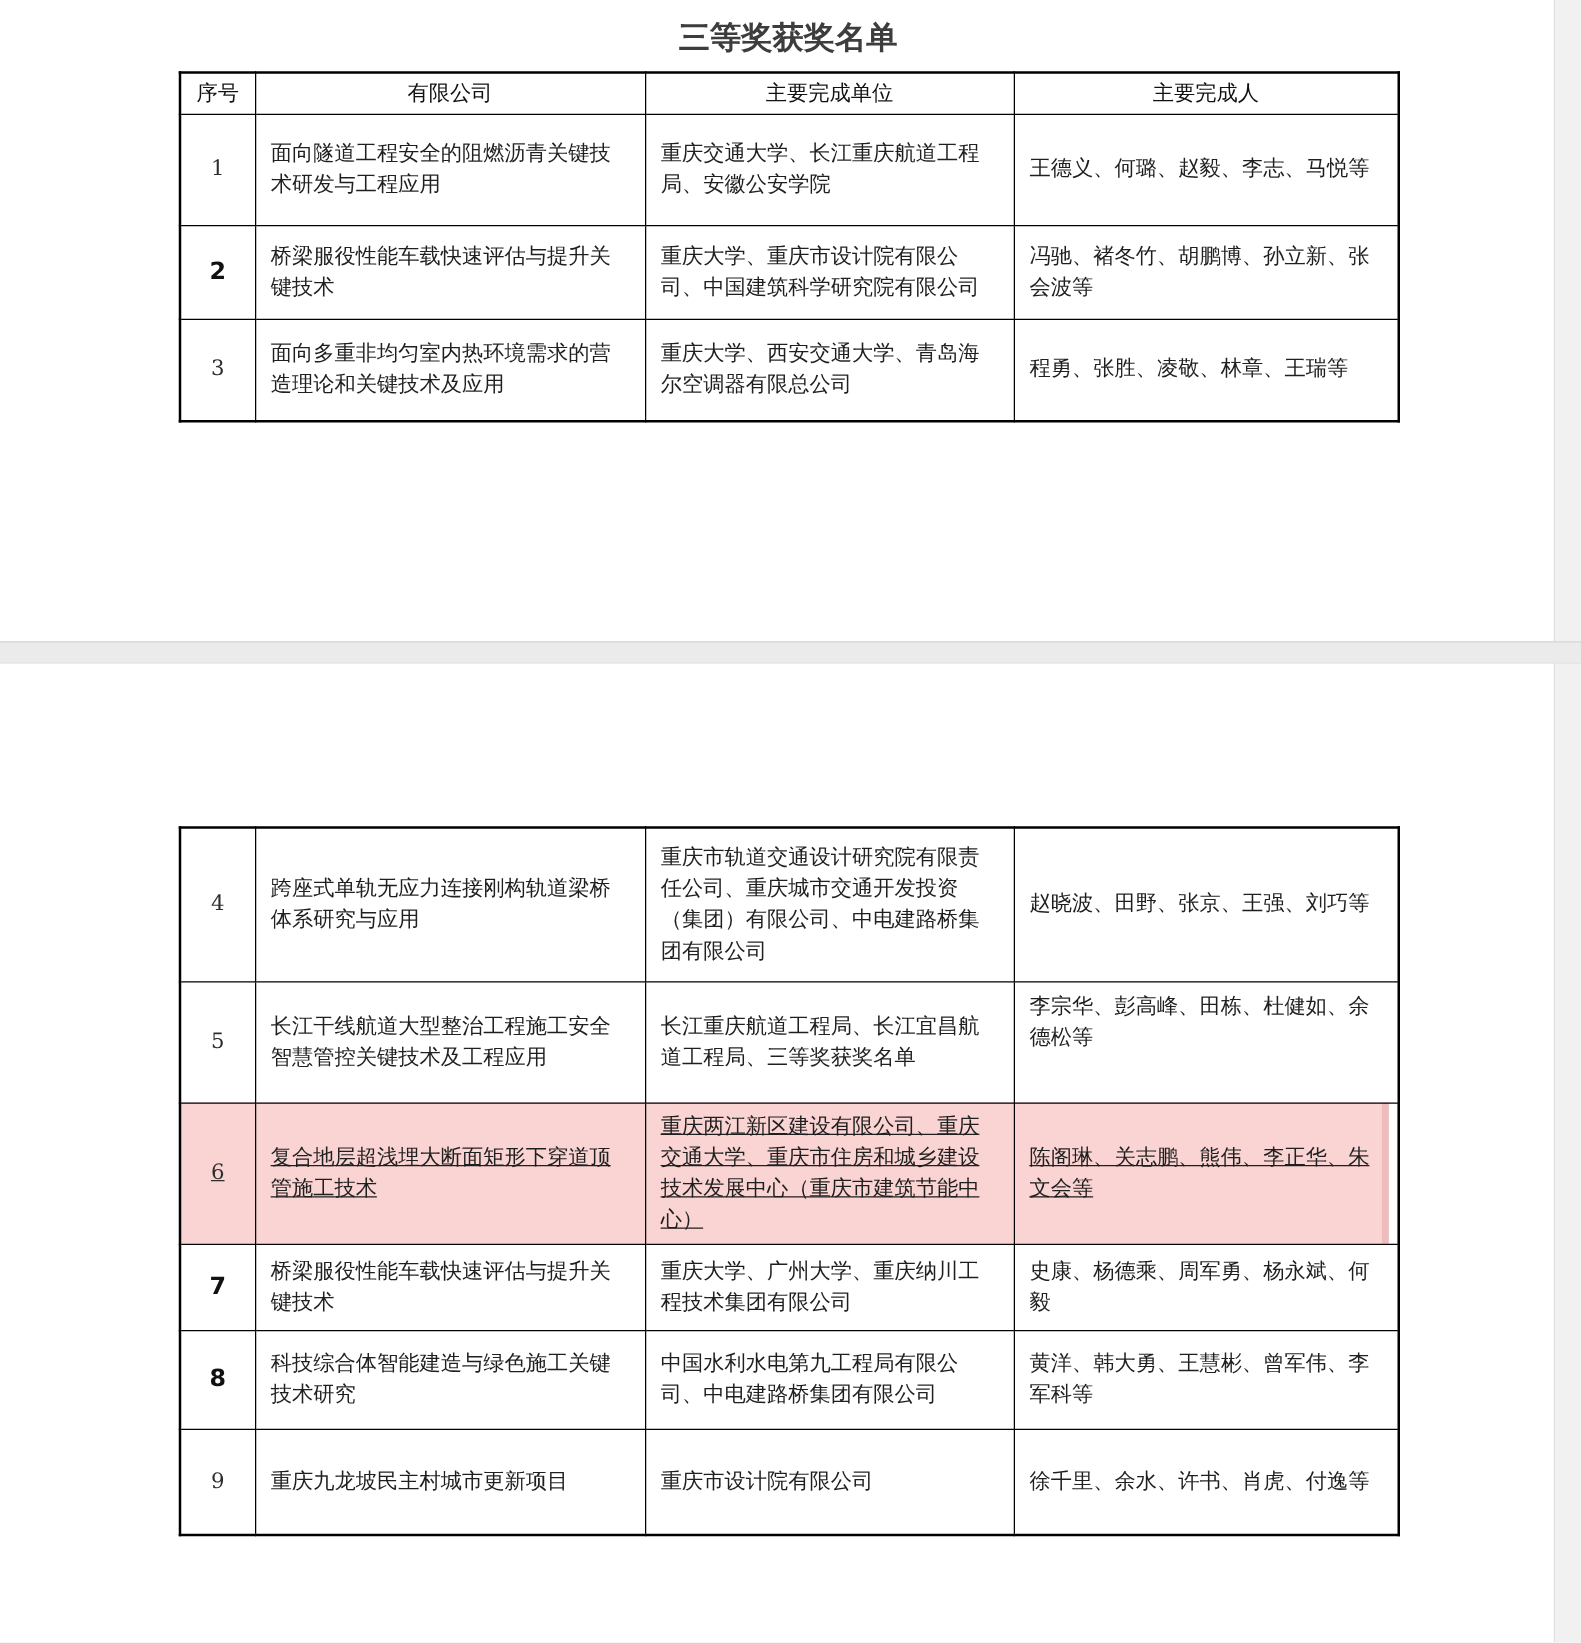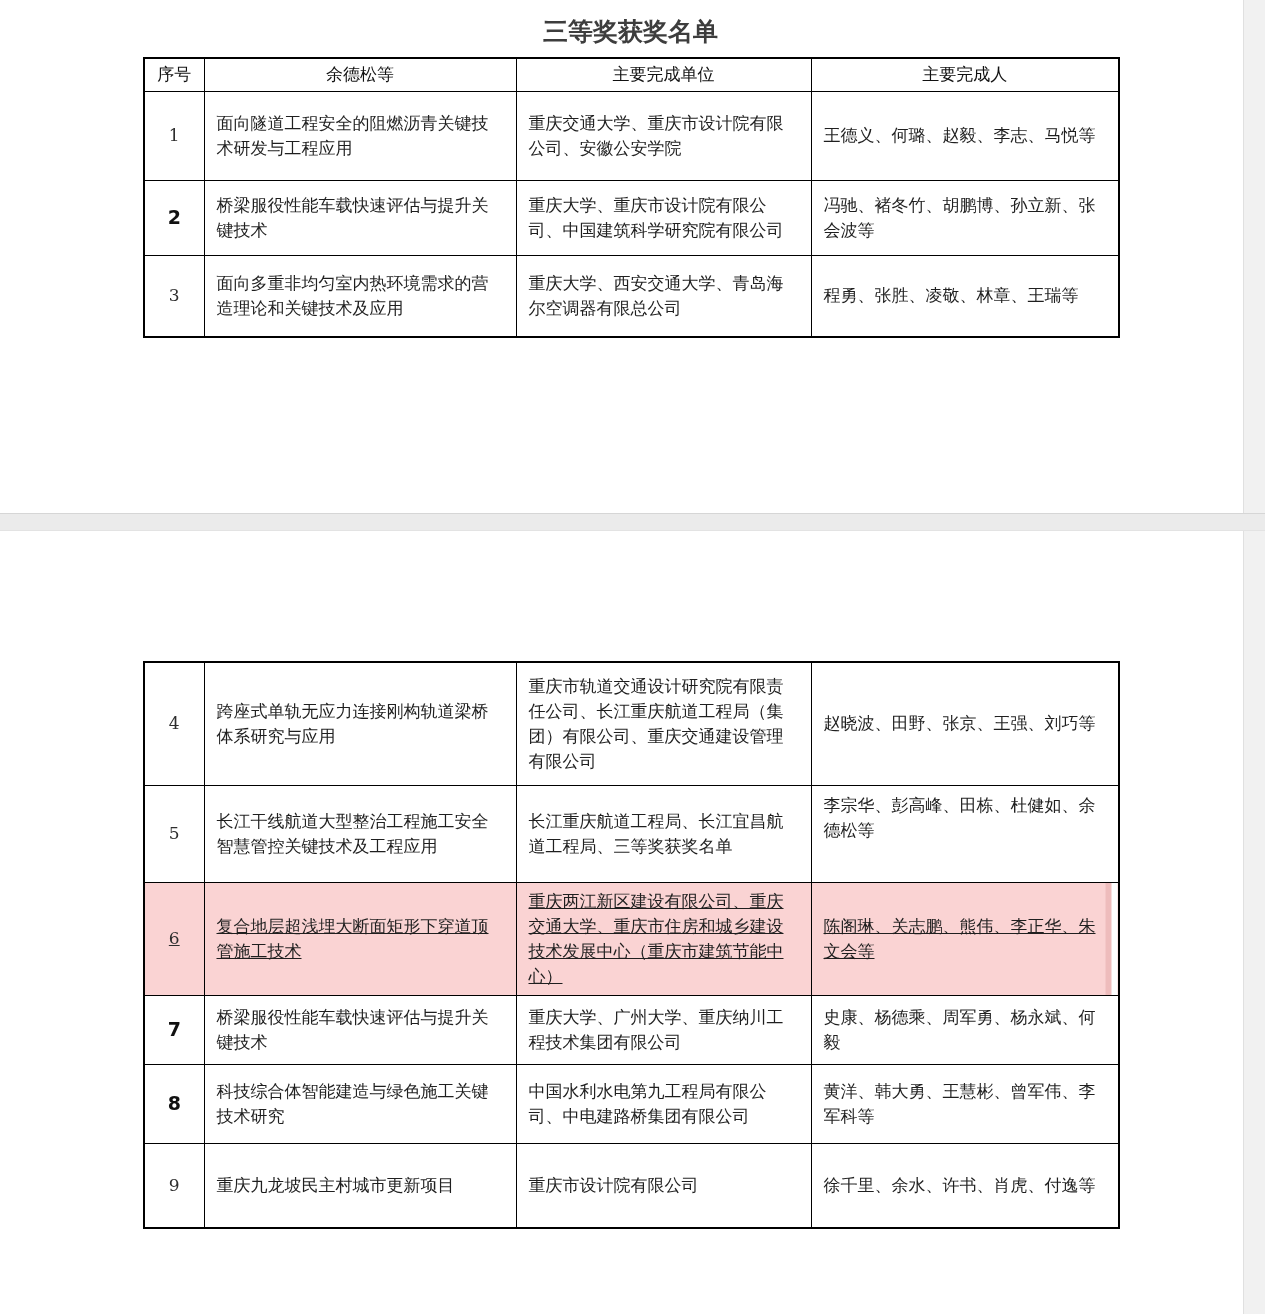--- a/index.html
+++ b/index.html
@@ -22,21 +22,21 @@
   .page-gap {
     position:absolute; top:513px; left:0; width:1265px; height:18px;
     background:#ebebeb;
     border-top:1px solid #d6d6d6; border-bottom:1px solid #e3e3e3;
   }
   .page2 { top:531px; height:783px; }
 
   .doc-title {
     width:975px; margin:0 0 13px 143px; padding-top:19px;
     text-align:center;
-    font-family:Liberation Serif, serif;
+    font-family:Liberation Mono, monospace;
     font-weight:700; font-size:25px; line-height:25px; color:#3d3d3d;
   }
 
   table.awards {
     border-collapse:collapse; table-layout:fixed;
     margin-left:143px; width:975px;
     border:2px solid #000;
   }
   .page2 table.awards { margin-top:130px; }
   table.awards th, table.awards td { border:1px solid #000; }
@@ -92,30 +92,30 @@
     <table class="awards" id="t1">
       <colgroup>
         <col style="width:60px">
           <col style="width:312px">
           <col style="width:295px">
           <col style="width:308px">
       </colgroup>
       <thead>
         <tr>
           <th>序号</th>
-          <th>余德松等</th>
+          <th>有限公司</th>
           <th>主要完成单位</th>
           <th>主要完成人</th>
         </tr>
       </thead>
       <tbody id="tbody1">
           <tr>
     <td class="c-num">1</td>
     <td class="c-project">面向隧道工程安全的阻燃沥青关键技术研发与工程应用</td>
-    <td class="c-units">重庆交通大学、重庆市设计院有限公司、安徽公安学院</td>
+    <td class="c-units">重庆交通大学、长江重庆航道工程局、安徽公安学院</td>
     <td class="c-people">王德义、何璐、赵毅、李志、马悦等</td>
   </tr>
           <tr class="num-bold">
     <td class="c-num">2</td>
     <td class="c-project">桥梁服役性能车载快速评估与提升关键技术</td>
     <td class="c-units">重庆大学、重庆市设计院有限公司、中国建筑科学研究院有限公司</td>
     <td class="c-people">冯驰、褚冬竹、胡鹏博、孙立新、张会波等</td>
   </tr>
           <tr>
     <td class="c-num">3</td>
@@ -134,21 +134,21 @@
       <colgroup>
         <col style="width:60px">
           <col style="width:312px">
           <col style="width:295px">
           <col style="width:308px">
       </colgroup>
       <tbody id="tbody2">
           <tr>
     <td class="c-num">4</td>
     <td class="c-project">跨座式单轨无应力连接刚构轨道梁桥体系研究与应用</td>
-    <td class="c-units">重庆市轨道交通设计研究院有限责任公司、长江重庆航道工程局（集团）有限公司、重庆交通建设管理有限公司</td>
+    <td class="c-units">重庆市轨道交通设计研究院有限责任公司、重庆城市交通开发投资（集团）有限公司、中电建路桥集团有限公司</td>
     <td class="c-people">赵晓波、田野、张京、王强、刘巧等</td>
   </tr>
           <tr>
     <td class="c-num">5</td>
     <td class="c-project">长江干线航道大型整治工程施工安全智慧管控关键技术及工程应用</td>
     <td class="c-units">长江重庆航道工程局、长江宜昌航道工程局、三等奖获奖名单</td>
     <td class="c-people">李宗华、彭高峰、田栋、杜健如、余德松等</td>
   </tr>
           <tr class="hl">
     <td class="c-num">6</td>

